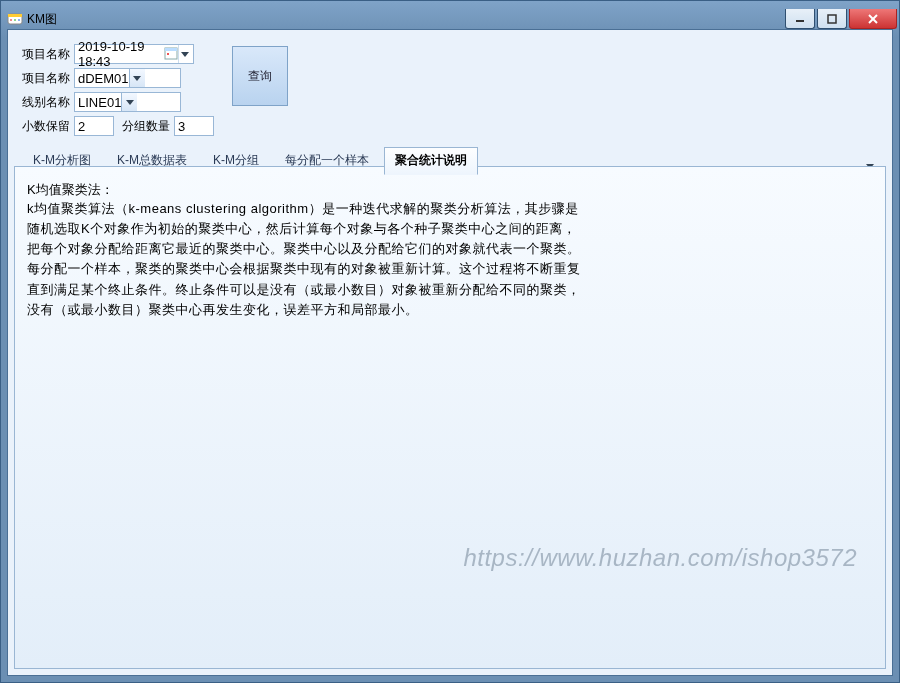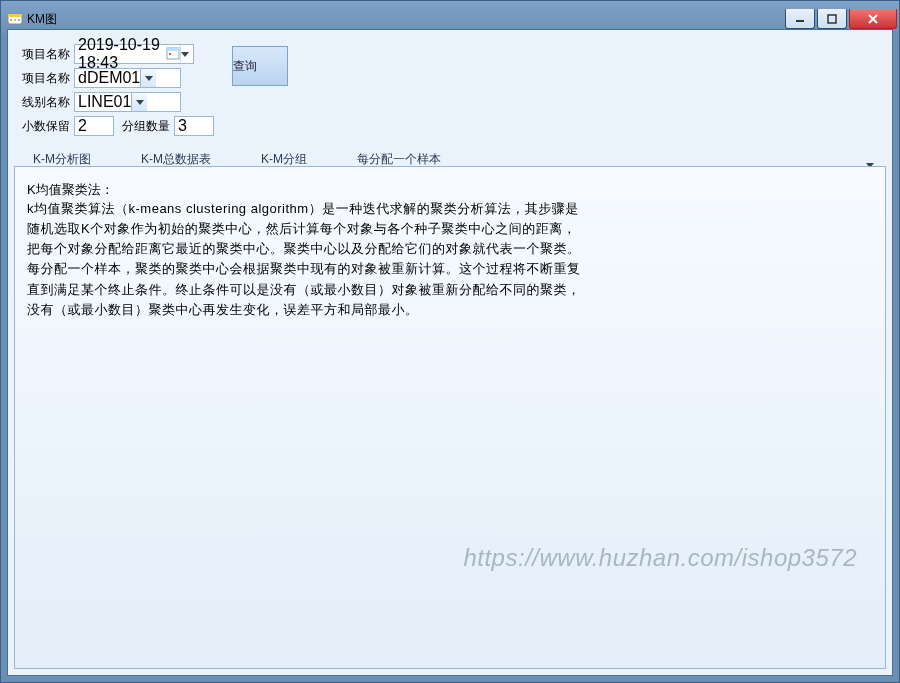--- a/index.html
+++ b/index.html
@@ -15,40 +15,40 @@
   .winbtn { width: 30px; height: 20px; margin-left: 2px; border: 1px solid #2f4f70; border-top:none; border-radius: 0 0 3px 3px; display:flex; align-items:center; justify-content:center; font-size:11px; color:#2a2a2a; background: linear-gradient(#e8f0f8,#cfe0f0); cursor:pointer;}
   .winbtn.close { width: 48px; background: linear-gradient(#e77,#c33); color:#fff; border-color:#a22;}
   .winbtn svg { display:block; }
 
   
   .client { position:absolute; top:28px; left:6px; right:6px; bottom:6px; background:#eaf2fb; border:1px solid #4a6f95; padding:14px; }
 
   .form-row { display:flex; align-items:center; margin-bottom:4px; }
   .form-row .lbl { width:52px; text-align:left; color:#000; font-size:12px; }
   .form-row input, .form-row .combo, .form-row .datebox {
-    height:20px; border:1px solid #99b7d6; background:#fff; font-size:16px; padding:1px 3px;
+    height:20px; border:1px solid #99b7d6; background:#fff; font-size:13px; padding:1px 3px;
   }
   .datebox { width:120px; display:flex; align-items:center; justify-content:space-between; }
   .datebox .cal { width:16px; height:16px; display:inline-block; }
   .datebox .dd { width:14px; height:18px; border-left:1px solid #cde; display:flex; align-items:center; justify-content:center; }
   .combo { width:107px; display:flex; align-items:center; }
   .combo .dd { width:16px; height:18px; background:linear-gradient(#f3f8ff,#d7e6f6); border-left:1px solid #99b7d6; display:flex; align-items:center; justify-content:center;}
   .numbox { width:40px; }
 
   .form-area { display:flex; align-items:flex-start; }
   .form-left { }
   .query-btn {
-    margin-left:18px; margin-top:2px; width:56px; height:40px;
+    margin-left:18px; margin-top:2px; width:56px; height:60px;
     border:1px solid #7fa3c8; background:linear-gradient(#d9e8fa,#b9d3ef);
-    display:flex; align-items:center; cursor:pointer;
+    display:flex; align-items:center; justify-content:center; cursor:pointer;
     font-size:12px; color:#223;
   }
 
   
-  .tabstrip { display:flex; align-items:flex-end; margin-top:6px; position:relative;gap:24px; }
+  .tabstrip { display:flex; align-items:flex-end; margin-top:6px; position:relative; }
   .tab {
     padding:4px 10px 5px; font-size:12px; color:#2a3a55; cursor:pointer;
     border:1px solid transparent; margin-right:4px; border-bottom:none;
     background:transparent;
   }
   .tab.active {
     background:linear-gradient(#fdfeff,#eef5fd);
     border:1px solid #9ab6d3; border-bottom:1px solid #eef5fd;
     position:relative; top:1px; z-index:2;
     color:#000; font-weight:bold;
@@ -160,20 +160,21 @@
       <div class="query-btn">
         <span>查询</span>
       </div>
     </div>
 
     <div class="tabstrip">
       <div class="tab">K-M分析图</div>
       <div class="tab">K-M总数据表</div>
       <div class="tab">K-M分组</div>
       <div class="tab">每分配一个样本</div>
+      <div class="tab active">聚合统计说明</div>
       <div class="chev">
           <span class="tri-down"></span>
         </div>
     </div>
 
     <div class="tabpage">
       <div class="desc-title">K均值聚类法：</div>
       <div class="desc-body">k均值聚类算法（k-means clustering algorithm）是一种迭代求解的聚类分析算法，其步骤是随机选取K个对象作为初始的聚类中心，然后计算每个对象与各个种子聚类中心之间的距离，把每个对象分配给距离它最近的聚类中心。聚类中心以及分配给它们的对象就代表一个聚类。每分配一个样本，聚类的聚类中心会根据聚类中现有的对象被重新计算。这个过程将不断重复直到满足某个终止条件。终止条件可以是没有（或最小数目）对象被重新分配给不同的聚类，没有（或最小数目）聚类中心再发生变化，误差平方和局部最小。</div>
       <div class="watermark">https://www.huzhan.com/ishop3572</div>
     </div>

